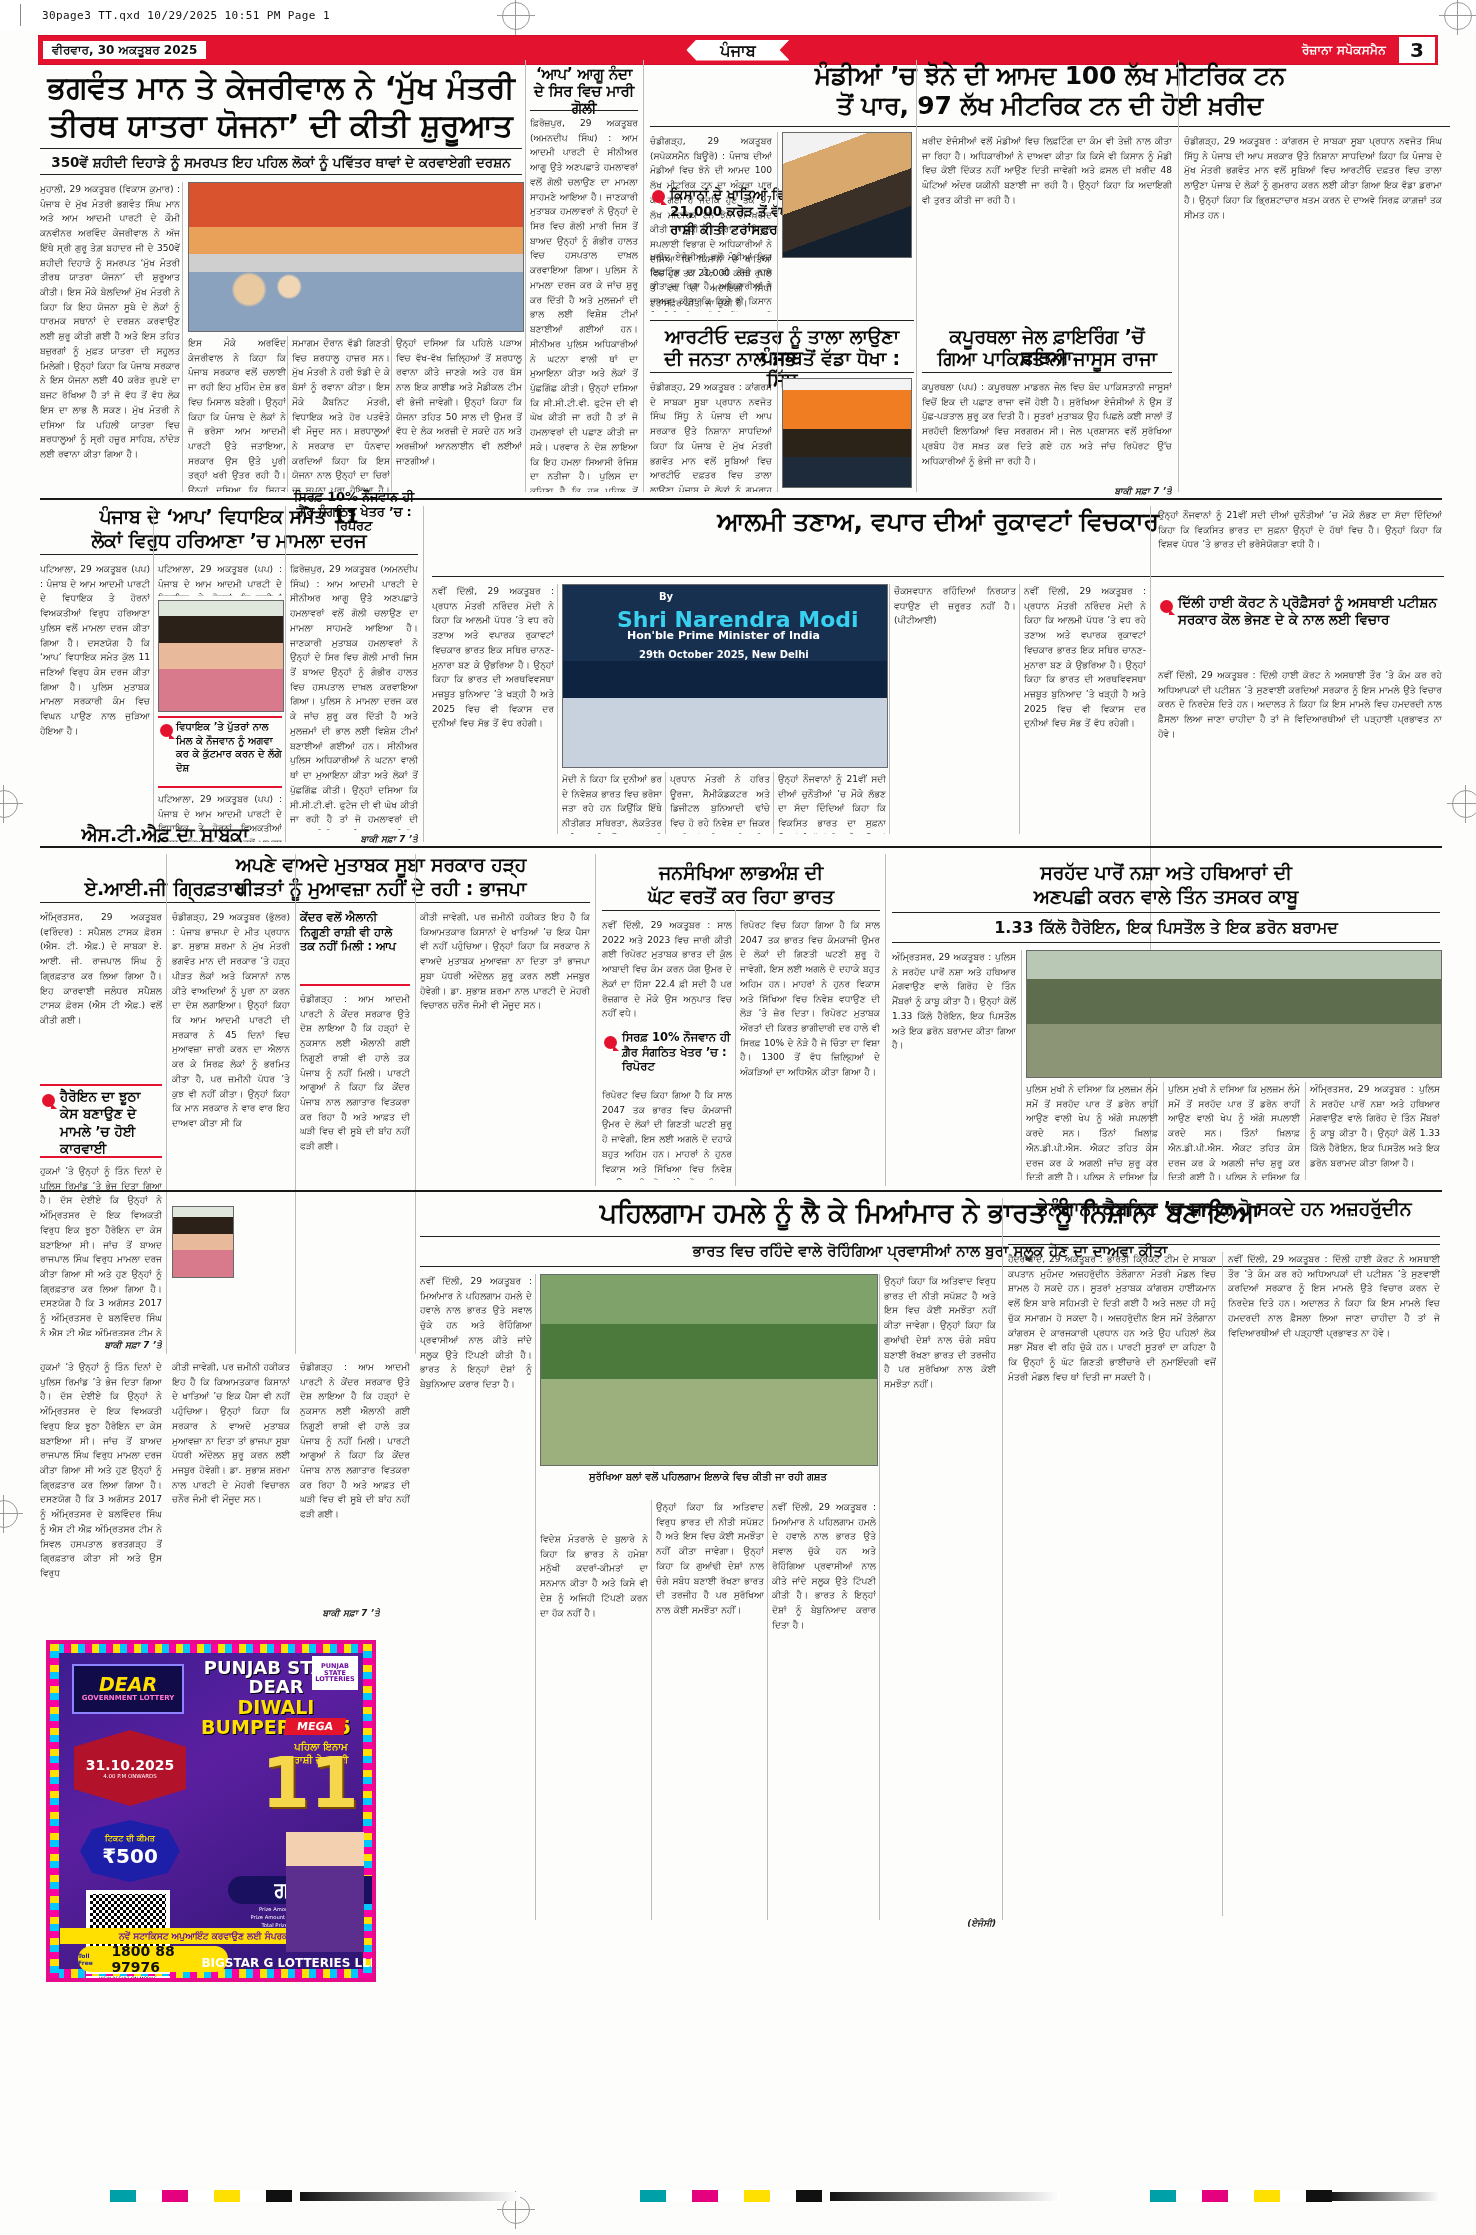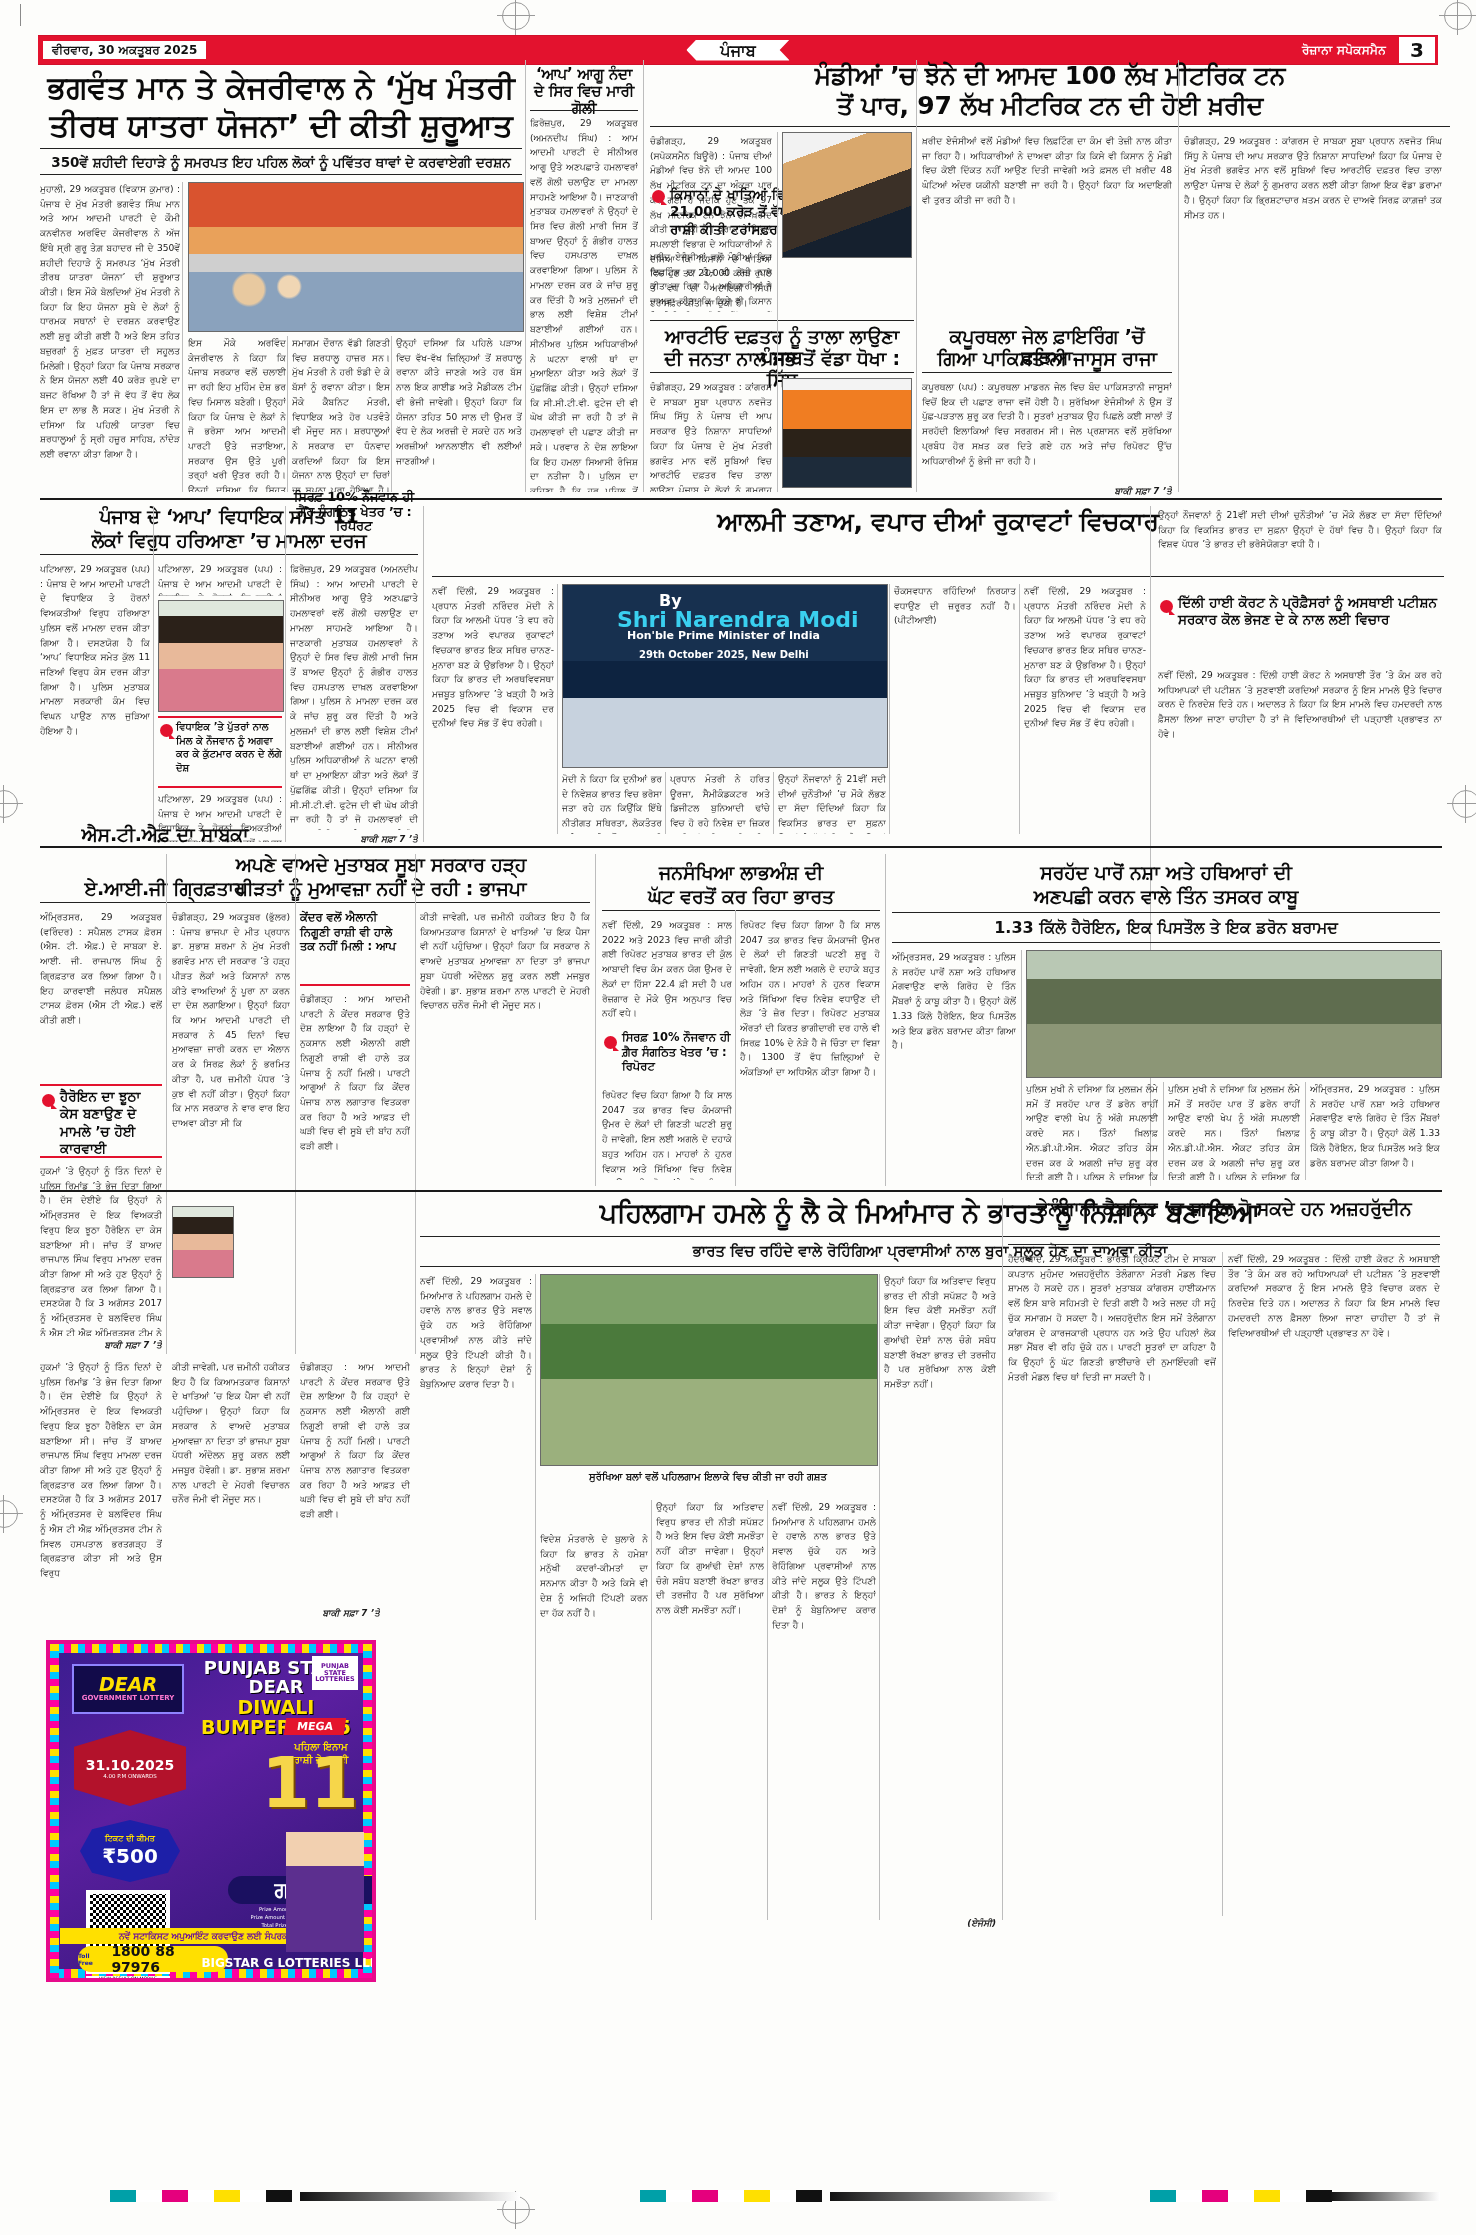--- a/index.html
+++ b/index.html
@@ -187,20 +187,21 @@
   .colorbar span{width:26px;height:12px;}
   .greybar{position:absolute;height:9px;background:linear-gradient(90deg,#111,#fff);}
 
   .ph-label{position:absolute;color:#fff;font-weight:bold;}
 </style>
 </head>
 <body>
 
 <div class="page">
 
+  <div class="filestrip">30page3 TT.qxd   10/29/2025   10:51 PM   Page 1</div>
   <div class="crop-tl"></div>
   <div class="crop-reg reg-top"></div>
   <div class="crop-reg reg-top2"></div>
   <div class="crop-reg reg-left"></div>
   <div class="crop-reg reg-left2"></div>
   <div class="crop-reg reg-right"></div>
   <div class="crop-reg reg-bot"></div>
 
   <div class="masthead">
     <span class="dateline">ਵੀਰਵਾਰ, 30 ਅਕਤੂਬਰ 2025</span>
@@ -279,21 +280,21 @@
   <div class="col-rule" style="left:285px;top:506px;height:336px;"></div>
   <div class="col-rule" style="left:423px;top:506px;height:336px;"></div>
 
   <div class="hl hl-xs" style="left:290px;top:490px;width:128px;">ਸਿਰਫ਼ 10% ਨੌਜਵਾਨ ਹੀ ਗ਼ੈਰ ਸੰਗਠਿਤ ਖੇਤਰ ’ਚ : ਰਿਪੋਰਟ</div>
 
   <div class="hl hl-lg" style="left:432px;top:508px;width:1012px;">ਆਲਮੀ ਤਣਾਅ, ਵਪਾਰ ਦੀਆਂ ਰੁਕਾਵਟਾਂ ਵਿਚਕਾਰ</div>
   <div class="hrule" style="left:432px;top:576px;width:1012px;"></div>
 
   <div class="body" style="left:432px;top:584px;width:122px;height:250px;">ਨਵੀਂ ਦਿੱਲੀ, 29 ਅਕਤੂਬਰ : ਪ੍ਰਧਾਨ ਮੰਤਰੀ ਨਰਿੰਦਰ ਮੋਦੀ ਨੇ ਕਿਹਾ ਕਿ ਆਲਮੀ ਪੱਧਰ ’ਤੇ ਵਧ ਰਹੇ ਤਣਾਅ ਅਤੇ ਵਪਾਰਕ ਰੁਕਾਵਟਾਂ ਵਿਚਕਾਰ ਭਾਰਤ ਇਕ ਸਥਿਰ ਚਾਨਣ-ਮੁਨਾਰਾ ਬਣ ਕੇ ਉਭਰਿਆ ਹੈ। ਉਨ੍ਹਾਂ ਕਿਹਾ ਕਿ ਭਾਰਤ ਦੀ ਅਰਥਵਿਵਸਥਾ ਮਜ਼ਬੂਤ ਬੁਨਿਆਦ ’ਤੇ ਖੜ੍ਹੀ ਹੈ ਅਤੇ 2025 ਵਿਚ ਵੀ ਵਿਕਾਸ ਦਰ ਦੁਨੀਆਂ ਵਿਚ ਸੱਭ ਤੋਂ ਵੱਧ ਰਹੇਗੀ।</div>
   <div class="photo ph-stage" style="left:562px;top:584px;width:324px;height:182px;">
-    <div class="ph-label" style="left:96px;top:6px;font-size:16px;">By</div>
+    <div class="ph-label" style="left:96px;top:6px;font-size:10px;">By</div>
     <div class="ph-label" style="left:54px;top:22px;font-size:22px;color:#3ad0f0;">Shri Narendra Modi</div>
     <div class="ph-label" style="left:64px;top:44px;font-size:11px;">Hon'ble Prime Minister of India</div>
     <div class="ph-label" style="left:76px;top:64px;font-size:10px;">29th October 2025, New Delhi</div>
   </div>
   <div class="body" style="left:562px;top:772px;width:100px;height:62px;">ਮੋਦੀ ਨੇ ਕਿਹਾ ਕਿ ਦੁਨੀਆਂ ਭਰ ਦੇ ਨਿਵੇਸ਼ਕ ਭਾਰਤ ਵਿਚ ਭਰੋਸਾ ਜਤਾ ਰਹੇ ਹਨ ਕਿਉਂਕਿ ਇੱਥੇ ਨੀਤੀਗਤ ਸਥਿਰਤਾ, ਲੋਕਤੰਤਰ ਅਤੇ ਹੁਨਰਮੰਦ ਨੌਜਵਾਨ ਸ਼ਕਤੀ ਮੌਜੂਦ ਹੈ। ਉਨ੍ਹਾਂ ਕਿਹਾ, “ਅਸੀਂ ਇਕ ਅਜਿਹਾ ਭਾਰਤ ਬਣਾ ਰਹੇ ਹਾਂ ਜੋ ਆਤਮ-ਨਿਰਭਰ ਹੋਵੇ।”</div>
   <div class="body" style="left:670px;top:772px;width:100px;height:62px;">ਪ੍ਰਧਾਨ ਮੰਤਰੀ ਨੇ ਹਰਿਤ ਊਰਜਾ, ਸੈਮੀਕੰਡਕਟਰ ਅਤੇ ਡਿਜੀਟਲ ਬੁਨਿਆਦੀ ਢਾਂਚੇ ਵਿਚ ਹੋ ਰਹੇ ਨਿਵੇਸ਼ ਦਾ ਜ਼ਿਕਰ ਕਰਦਿਆਂ ਕਿਹਾ ਕਿ ਇਹ ਖੇਤਰ ਆਉਣ ਵਾਲੇ ਦਹਾਕੇ ਵਿਚ ਭਾਰਤ ਦੀ ਤਰੱਕੀ ਦੇ ਥੰਮ੍ਹ ਬਣਨਗੇ।</div>
   <div class="body" style="left:778px;top:772px;width:108px;height:62px;">ਉਨ੍ਹਾਂ ਨੌਜਵਾਨਾਂ ਨੂੰ 21ਵੀਂ ਸਦੀ ਦੀਆਂ ਚੁਨੌਤੀਆਂ ’ਚ ਮੌਕੇ ਲੱਭਣ ਦਾ ਸੱਦਾ ਦਿੰਦਿਆਂ ਕਿਹਾ ਕਿ ਵਿਕਸਿਤ ਭਾਰਤ ਦਾ ਸੁਫ਼ਨਾ ਉਨ੍ਹਾਂ ਦੇ ਹੱਥਾਂ ਵਿਚ ਹੈ। ਉਨ੍ਹਾਂ ਕਿਹਾ ਕਿ ਵਿਸ਼ਵ ਪੱਧਰ ’ਤੇ ਭਾਰਤ ਦੀ ਭਰੋਸੇਯੋਗਤਾ ਵਧੀ ਹੈ।</div>
   <div class="body" style="left:894px;top:584px;width:122px;height:250px;">ਚੌਕਸਵਧਾਨ ਰਹਿੰਦਿਆਂ ਨਿਰਯਾਤ ਵਧਾਉਣ ਦੀ ਜ਼ਰੂਰਤ ਨਹੀਂ ਹੈ। (ਪੀਟੀਆਈ)</div>
   <div class="body" style="left:1024px;top:584px;width:122px;height:250px;">ਨਵੀਂ ਦਿੱਲੀ, 29 ਅਕਤੂਬਰ : ਪ੍ਰਧਾਨ ਮੰਤਰੀ ਨਰਿੰਦਰ ਮੋਦੀ ਨੇ ਕਿਹਾ ਕਿ ਆਲਮੀ ਪੱਧਰ ’ਤੇ ਵਧ ਰਹੇ ਤਣਾਅ ਅਤੇ ਵਪਾਰਕ ਰੁਕਾਵਟਾਂ ਵਿਚਕਾਰ ਭਾਰਤ ਇਕ ਸਥਿਰ ਚਾਨਣ-ਮੁਨਾਰਾ ਬਣ ਕੇ ਉਭਰਿਆ ਹੈ। ਉਨ੍ਹਾਂ ਕਿਹਾ ਕਿ ਭਾਰਤ ਦੀ ਅਰਥਵਿਵਸਥਾ ਮਜ਼ਬੂਤ ਬੁਨਿਆਦ ’ਤੇ ਖੜ੍ਹੀ ਹੈ ਅਤੇ 2025 ਵਿਚ ਵੀ ਵਿਕਾਸ ਦਰ ਦੁਨੀਆਂ ਵਿਚ ਸੱਭ ਤੋਂ ਵੱਧ ਰਹੇਗੀ।</div>
   <div class="col-rule" style="left:557px;top:584px;height:250px;"></div>

